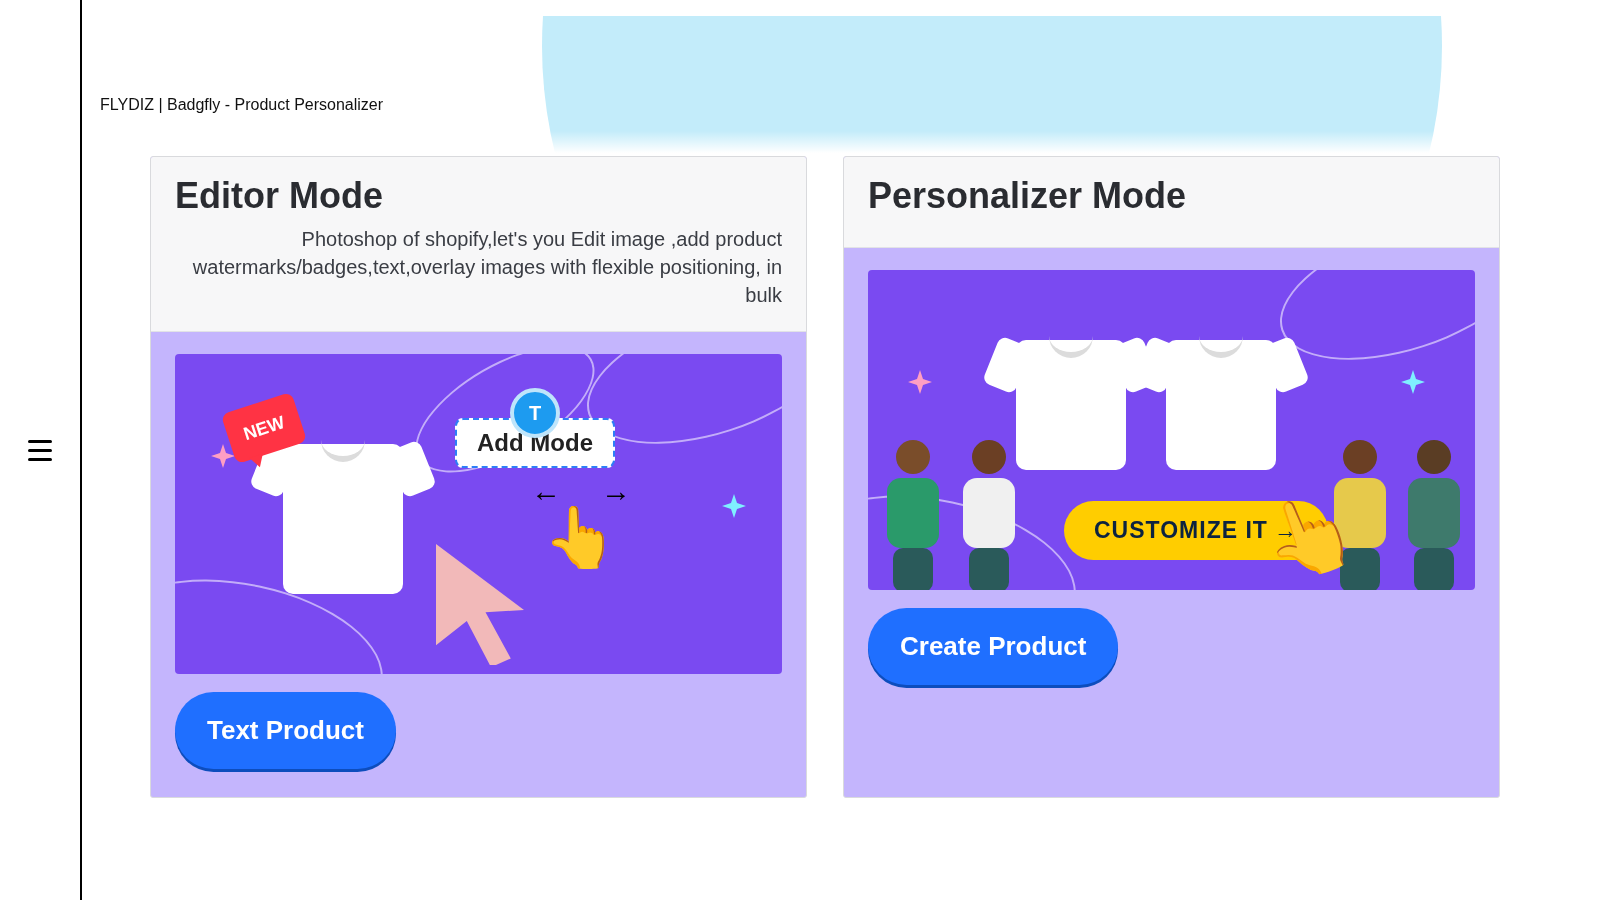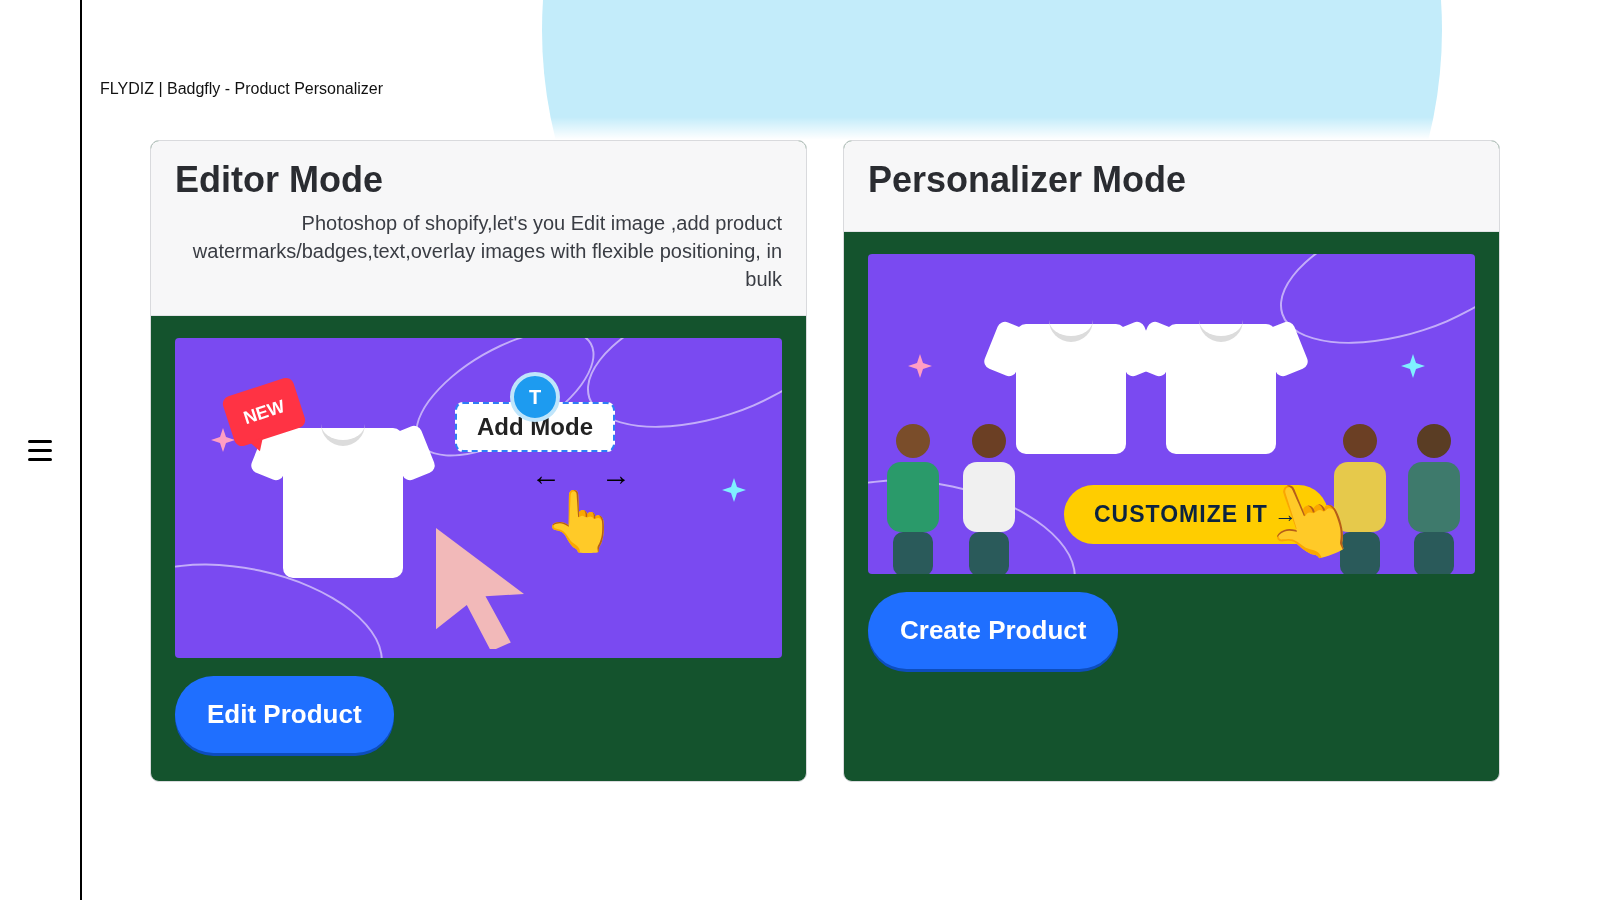--- a/index.html
+++ b/index.html
@@ -8,21 +8,21 @@
   .root { display: flex; width: 100%; height: 100%; }
 
   .left-rail {
     width: 82px; min-width: 82px; height: 100%;
     border-right: 2px solid #000;
     display: flex; align-items: center; justify-content: center;
   }
   .hamburger { display: flex; flex-direction: column; gap: 6px; cursor: pointer; }
   .hamburger span { display: block; width: 24px; height: 3px; background: #000; border-radius: 2px; }
 
-  .main { flex: 1; position: relative; overflow: hidden; }
+  .main { flex: 1; position: relative; overflow: hidden; margin-top: 16px; }
 
   .bg-circle {
     position: absolute; top: -420px; left: 460px;
     width: 900px; height: 900px; border-radius: 50%;
     background: #c3ecfa;
     z-index: 0;
   }
   .bg-fade {
     position: absolute; inset: 0;
     background: linear-gradient(180deg, rgba(255,255,255,0) 0%, rgba(255,255,255,0) 13%, #fff 15.5%);
@@ -34,22 +34,22 @@
     font-size: 16px; font-weight: 500; color: #111;
     z-index: 2;
   }
 
   .cards {
     position: absolute; top: 140px; left: 68px; right: 100px;
     display: flex; gap: 36px; z-index: 2;
   }
 
   .card {
-    flex: 1; background: #14532d;
-    border: 1px solid #d9dadd; border-radius: 9px;
+    flex: 1; background: #c4b5fd;
+    border: 1px solid #d9dadd; border-radius: 3px;
     overflow: hidden; display: flex; flex-direction: column;
   }
   .card-header {
     background: #f7f7f8; padding: 18px 24px 22px 24px;
     border-bottom: 1px solid #e2e3e6;
   }
   .card-title { font-size: 36px; font-weight: 700; color: #2a2c31; margin-bottom: 8px; }
   .card-desc  { font-size: 20px; line-height: 1.4; color: #3a3d44; text-align: right; }
 
   .card-body { padding: 22px 24px 28px 24px; }
@@ -197,21 +197,21 @@
               <div class="hand-emoji">👆</div>
             </div>
 
             <div class="cursor">
               <svg viewBox="0 0 100 110">
                   <path fill="#f2b9b9" d="M10 0 L90 60 L55 62 L78 104 L60 112 L38 70 L10 92 Z"></path>
                 </svg>
             </div>
           </div>
 
-          <button class="cta-btn">Edit Product</button>
+          <button class="cta-btn">Text Product</button>
         </div>
       </div>
 
       <div class="card">
         <div class="card-header">
           <div class="card-title">Personalizer Mode</div>
         </div>
         <div class="card-body">
           <div class="illus">
             <div class="swirl a"></div>

